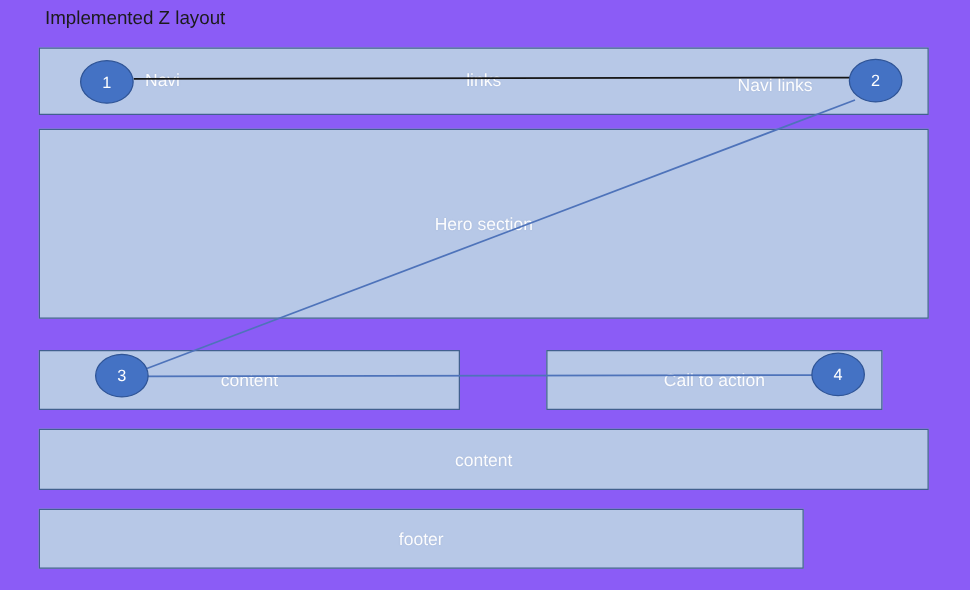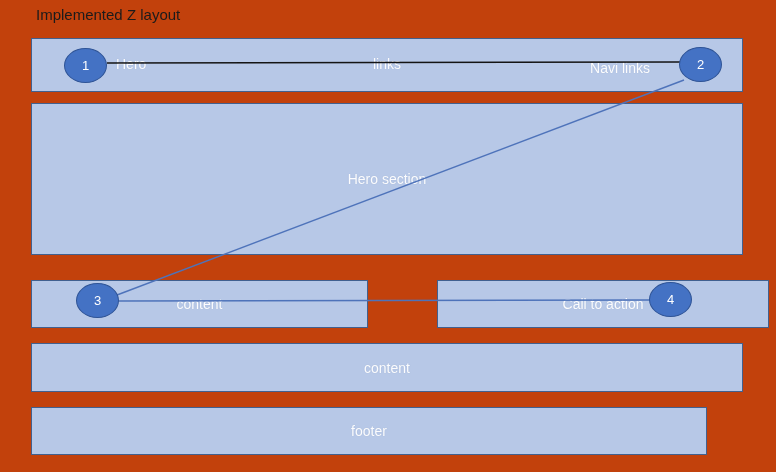--- a/index.html
+++ b/index.html
@@ -1,32 +1,32 @@
 <!DOCTYPE html>
 <html><head>
 <meta charset="utf-8">
 <style>
   html,body{margin:0;padding:0;background:#fff;}
   .canvas{
-    position:relative;width:776px;height:472px;background:#c2410c;overflow:hidden;
+    position:relative;width:776px;height:472px;background:#8b5cf6;overflow:hidden;
     font-family:"Liberation Sans", sans-serif;
   }
   .title{
     position:absolute;left:36px;top:6px;font-size:15px;color:#1b1b1b;z-index:3;
   }
   .box{
     position:absolute;background:#b7c8e7;border:1.5px solid #41608f;
     box-sizing:border-box;z-index:1;
   }
   .box-header{left:31px;top:38px;width:712px;height:54px;}
   .box-hero{left:31px;top:103px;width:712px;height:152px;}
   .box-content-left{left:31px;top:280px;width:337px;height:48px;}
-  .box-cta{left:437px;top:280px;width:332px;height:48px;}
+  .box-cta{left:437px;top:280px;width:269px;height:48px;}
   .box-content-bar{left:31px;top:343px;width:712px;height:49px;}
-  .box-footer{left:31px;top:407px;width:676px;height:48px;}
+  .box-footer{left:31px;top:407px;width:612px;height:48px;}
   .lbl{
     position:absolute;font-size:14px;color:rgba(255,255,255,0.96);
     white-space:nowrap;z-index:3;text-shadow:0 0 1px rgba(120,140,180,0.35);
   }
   .lbl-center{left:0;right:0;text-align:center;top:50%;transform:translateY(-50%);}
   .lbl-logo{left:84px;top:17px;}
   .lbl-headword{left:0;right:0;text-align:center;top:17px;}
   .lbl-nav{right:92px;top:21px;}
   .lines{position:absolute;left:0;top:0;z-index:2;pointer-events:none;}
   .marker{
@@ -41,21 +41,21 @@
   .m4{left:649px;top:282px;}
 </style>
 </head>
 <body>
 
 <div class="canvas">
 
   <div class="title">Implemented Z layout</div>
 
   <div class="box box-header">
-    <span class="lbl lbl-logo">Hero</span>
+    <span class="lbl lbl-logo">Navi</span>
     <span class="lbl lbl-headword">links</span>
     <span class="lbl lbl-nav">Navi links</span>
   </div>
 
   <div class="box box-hero">
     <span class="lbl lbl-center">Hero section</span>
   </div>
 
   <div class="box box-content-left">
     <span class="lbl lbl-center">content</span>

